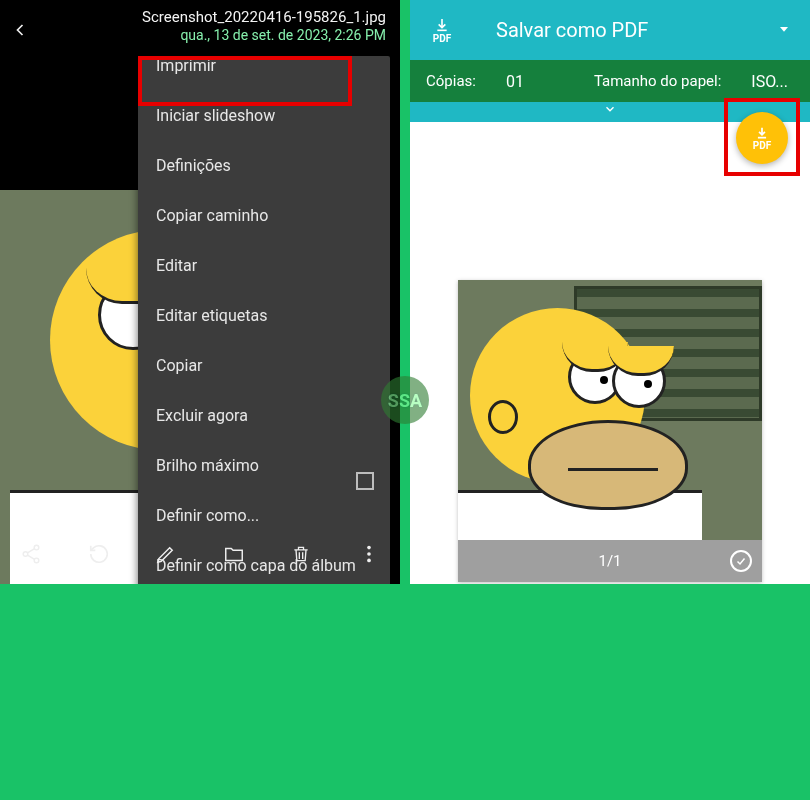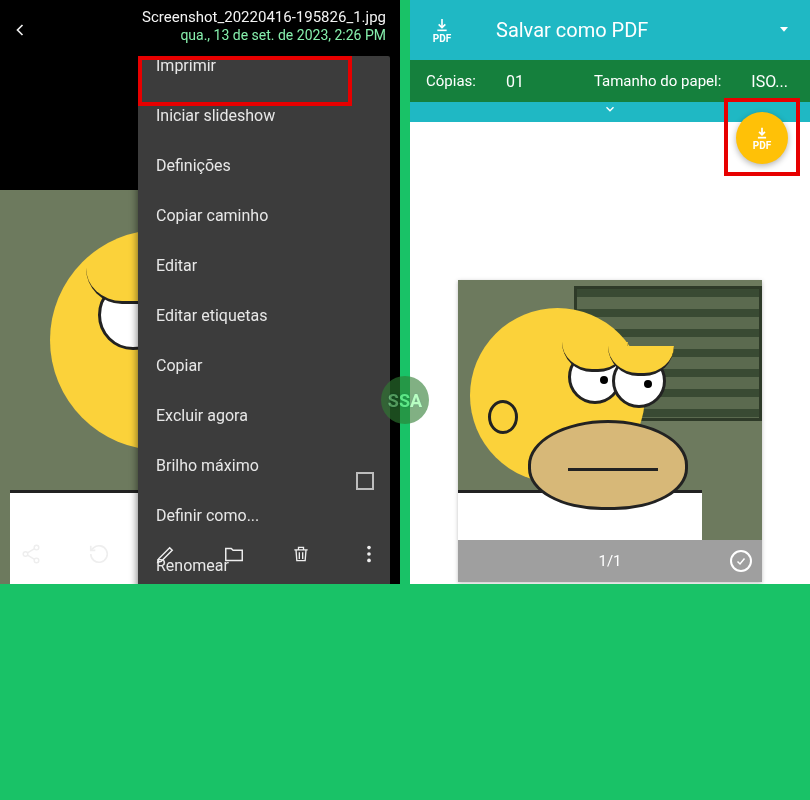--- a/index.html
+++ b/index.html
@@ -196,20 +196,23 @@
       </div>
     <div class="item">
         <span>Excluir agora</span>
       </div>
     <div class="item">
       <span>Brilho máximo</span>
       <span class="box"></span>
     </div>
     <div class="item">
         <span>Definir como...</span>
+      </div>
+    <div class="item">
+        <span>Definir como capa do álbum</span>
       </div>
     <div class="item">
         <span>Renomear</span>
       </div>
   </div>
 
   <div class="highlight-print"></div>
 
   <div class="bottombar">
     <div class="ic">

